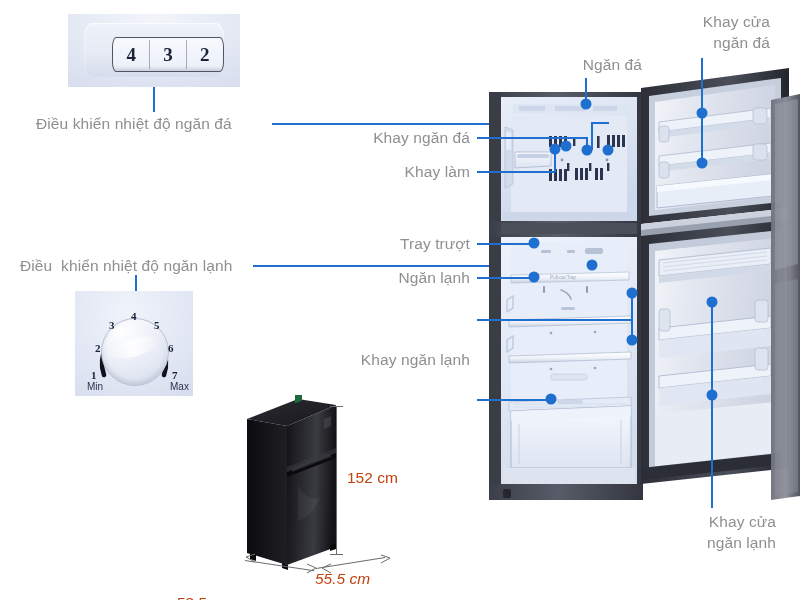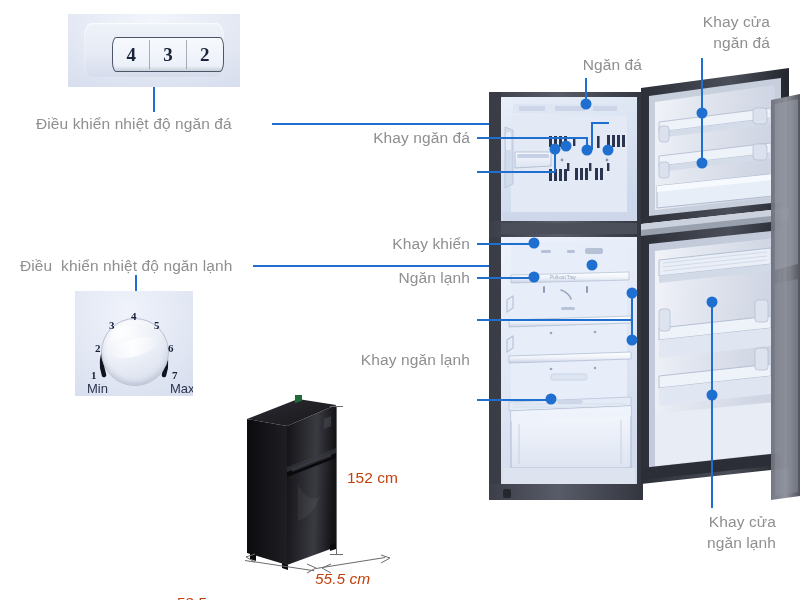--- a/index.html
+++ b/index.html
@@ -128,21 +128,21 @@
   .dial-num {
     position: absolute;
     font-family: "Liberation Serif", serif;
     font-weight: 700;
     font-size: 11px;
     color: #17203a;
   }
   .dial-minmax {
     position: absolute;
     font-family: "Liberation Sans", sans-serif;
-    font-size: 13px;
+    font-size: 10px;
     color: #2b3450;
   }
 
   
   .fridge { position: absolute; left: 489px; top: 64px; width: 311px; height: 436px; }
 
   
   .thumb { position: absolute; left: 236px; top: 395px; width: 110px; height: 175px; }
   .dim-line { position: absolute; background: #6d6d70; }
   .dim-h { height: 1px; }
@@ -419,26 +419,27 @@
 
   <div class="lbl rt" style="left:305px; top:128px; width:165px;">Khay ngăn đá</div>
   <div class="hline" style="left:477px; top:137px; width:110px;"></div>
   <div class="vline" style="left:586px; top:137px; height:12px;"></div>
   <div class="dot" style="left:587px; top:150px;"></div>
 
   <div class="vline" style="left:591px; top:123px; height:27px;"></div>
   <div class="dot" style="left:608px; top:150px;"></div>
   <div class="hline" style="left:591px; top:122px; width:18px;"></div>
 
+  <div class="lbl rt" style="left:320px; top:162px; width:150px;">Khay làm</div>
   <div class="hline" style="left:477px; top:171px; width:78px;"></div>
   <div class="vline" style="left:554px; top:150px; height:22px;"></div>
   <div class="dot" style="left:555px; top:149px;"></div>
   <div class="dot" style="left:566px; top:146px;"></div>
 
-  <div class="lbl rt" style="left:330px; top:234px; width:140px;">Khay khiển</div>
+  <div class="lbl rt" style="left:330px; top:234px; width:140px;">Tray trượt</div>
   <div class="hline" style="left:477px; top:243px; width:54px;"></div>
   <div class="dot" style="left:534px; top:243px;"></div>
 
   <div class="lbl rt" style="left:330px; top:268px; width:140px;">Ngăn lạnh</div>
   <div class="hline" style="left:477px; top:277px; width:54px;"></div>
   <div class="dot" style="left:534px; top:277px;"></div>
 
   <div class="dot" style="left:592px; top:265px;"></div>
 
   <div class="lbl rt" style="left:290px; top:310px; width:180px;margin-top:40px;">Khay ngăn lạnh</div>

